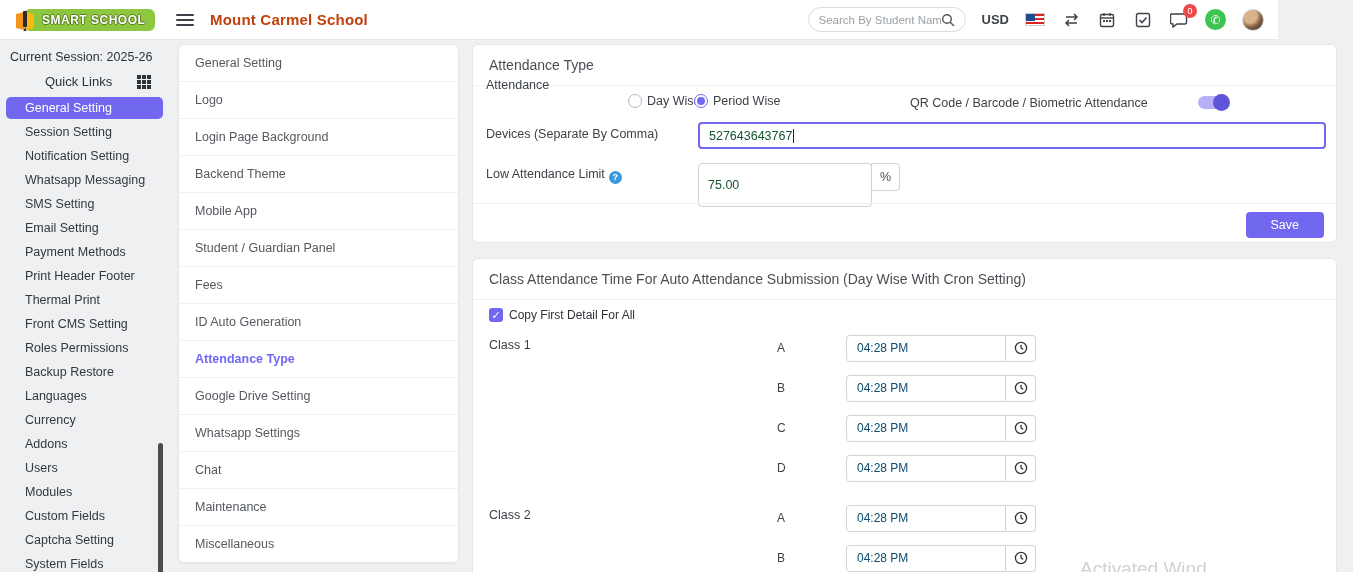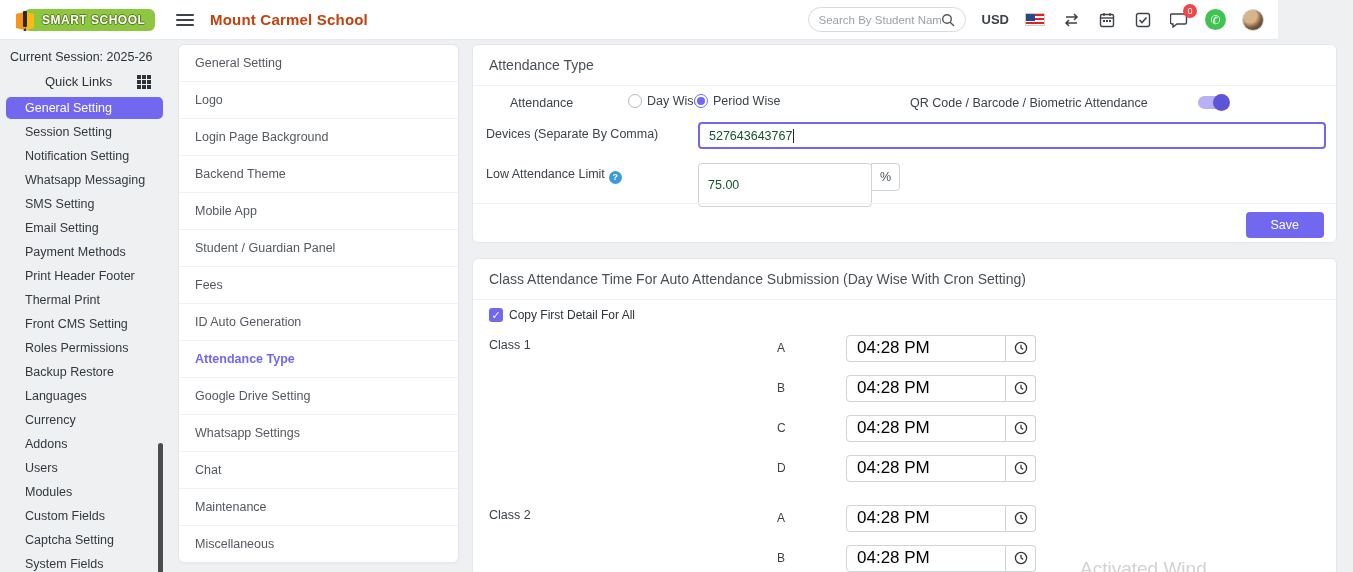--- a/index.html
+++ b/index.html
@@ -68,21 +68,21 @@
   .checkbox-row { position:absolute; left:16px; top:49px; display:flex; align-items:center; gap:6px; font-size:12px; color:#2e3338; cursor:pointer; }
   .checkbox { width:14px; height:14px; background:#7267ef; border-radius:3px; color:#fff; font-size:11px; display:flex; align-items:center; justify-content:center; }
 
   .class-area { position:absolute; left:16px; top:69px; width:833px; }
   .class-block { display:flex; margin-bottom:10px; }
   .class-name { width:288px; font-size:12.5px; color:#3c4248; padding-top:10px; }
   .sec-rows { flex:1; }
   .sec-row { display:flex; align-items:center; height:40px; }
   .sec-letter { width:69px; font-size:12px; color:#3c4248; padding-top:0; }
   .time-group { display:flex; }
-  .time-input { width:160px; height:27px; border:1px solid #ced4da; border-radius:4px 0 0 4px; background:#fff; font-size:17px; color:#000000; display:flex; align-items:center; padding:0 10px; }
+  .time-input { width:160px; height:27px; border:1px solid #ced4da; border-radius:4px 0 0 4px; background:#fff; font-size:12px; color:#0c4a6e; display:flex; align-items:center; padding:0 10px; }
   .time-addon { width:30px; height:27px; border:1px solid #ced4da; border-left:none; border-radius:0 4px 4px 0; background:#fff; display:flex; align-items:center; justify-content:center; cursor:pointer; }
 
   .watermark { position:absolute; left:1080px; top:558px; font-size:19px; color:rgba(120,124,130,.35); white-space:nowrap; }
   svg { display:block; }
 </style>
 </head>
 <body>
 
 <div class="topbar">
   <div class="logo-wrap">
@@ -205,21 +205,21 @@
     <div class="menu-item">Google Drive Setting</div>
     <div class="menu-item">Whatsapp Settings</div>
     <div class="menu-item">Chat</div>
     <div class="menu-item">Maintenance</div>
     <div class="menu-item">Miscellaneous</div>
   </div>
 
 <div class="panel" id="panel-attendance">
   <div class="panel-header">Attendance Type</div>
 
-  <span class="p-label" style="left:13px; top:51px;margin-left:24px;">Attendance</span>
+  <span class="p-label" style="left:13px; top:33px;">Attendance</span>
 
   <span class="radio" style="position:absolute; left:155px; top:49px;">
     <span class="r"></span>
     <span>Day Wise</span>
   </span>
   <span class="radio checked" style="position:absolute; left:221px; top:49px;">
     <span class="r"></span>
     <span>Period Wise</span>
   </span>
 

